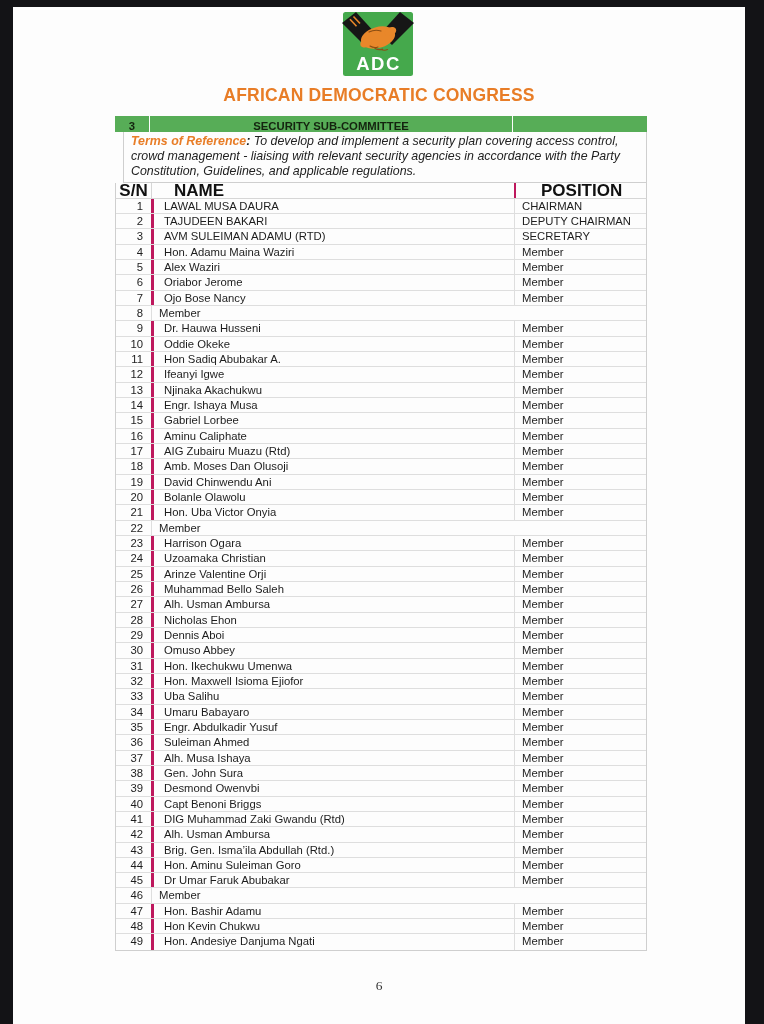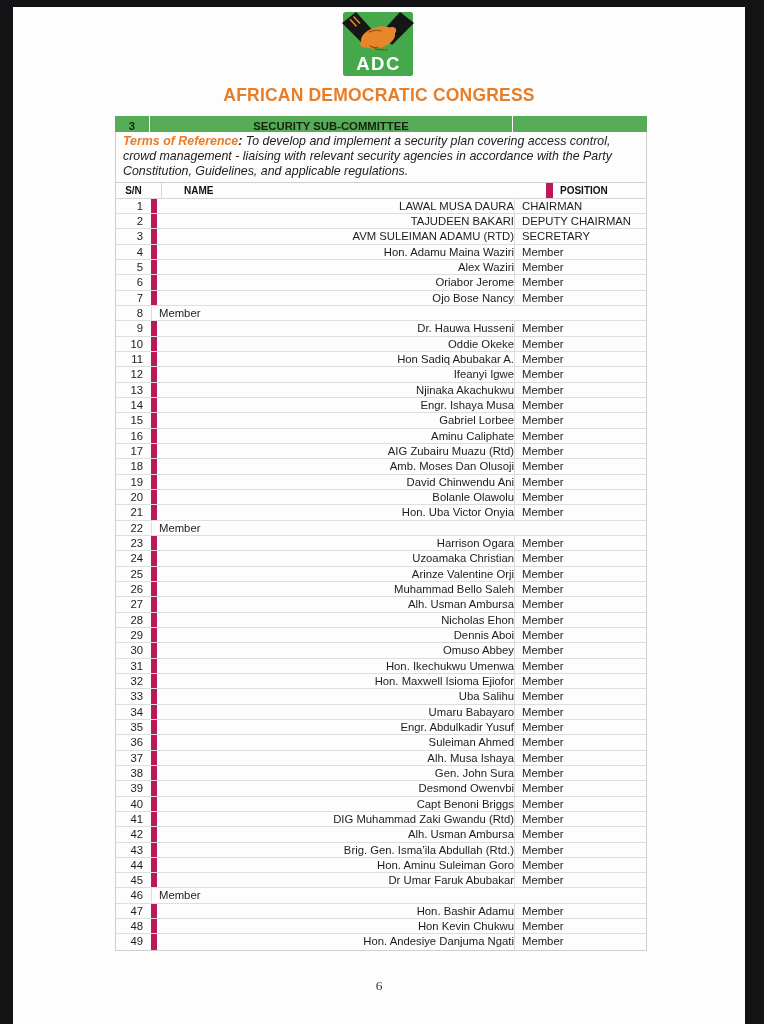--- a/index.html
+++ b/index.html
@@ -28,46 +28,46 @@
   .banner .b-blank{ flex:1; }
   .banner .cell span {
     font-size:11.3px; font-weight:bold; color:#14240f; line-height:16px;
   }
 
   
   .terms {
     border-left:1px solid #cfcfcf; border-right:1px solid #cfcfcf;
     border-bottom:1px solid #cfcfcf;
     min-height:47px; padding:2px 7px 3px 7px;
-    font-style:italic; font-size:12.4px; line-height:14.9px; color:#222;
+    font-style:italic; font-size:12.4px; line-height:14.9px; color:#222;margin-left:8px;
   }
   .terms .tr-label { color:#e87d27; font-weight:bold; }
   .terms .tr-colon { color:#1b1b1b; font-weight:bold; }
 
   
   .colhead {
     display:flex; height:16px;
     border-left:1px solid #cfcfcf; border-right:1px solid #cfcfcf;
     border-bottom:1px solid #d6d6d6;
-    font-weight:bold; font-size:10px; color:#111;gap:10px;
+    font-weight:bold; font-size:17px; color:#111;
   }
   .colhead .c { line-height:15px; }
   .c-sn  { width:35px; text-align:center; }
   .c-name{ width:363px; padding-left:22px; border-left:1px solid #d6d6d6; }
-  .c-pos { flex:1; padding-left:7px; border-left:7px solid #be185d;margin-left:12px; }
+  .c-pos { flex:1; padding-left:25px; border-left:2px solid #be185d; }
 
   
   .rows { border-left:1px solid #cfcfcf; border-right:1px solid #cfcfcf;
           border-bottom:1px solid #cfcfcf; }
   .row { display:flex; height:15.33px; border-bottom:1px solid #dedede;
          font-size:11.3px; color:#1d1d1d; }
   .row:last-child { border-bottom:none; }
   .row .r-sn  { width:35px; text-align:right; padding-right:8px; line-height:14.6px; }
-  .row .r-name{ width:363px; padding-left:10px; border-left:6px solid #be185d;
-                line-height:14.6px; white-space:nowrap; overflow:hidden;text-align:right; }
+  .row .r-name{ width:363px; padding-left:10px; border-left:3px solid #be185d;
+                line-height:14.6px; white-space:nowrap; overflow:hidden; }
   .row .r-pos { flex:1; padding-left:7px; border-left:1px solid #dedede;
                 line-height:14.6px; }
 
   .page-number {
     margin-top:27px; text-align:center;
     font-family:"Liberation Serif", serif; font-size:13.5px; color:#333;
   }
 </style>
 </head>
 <body>

